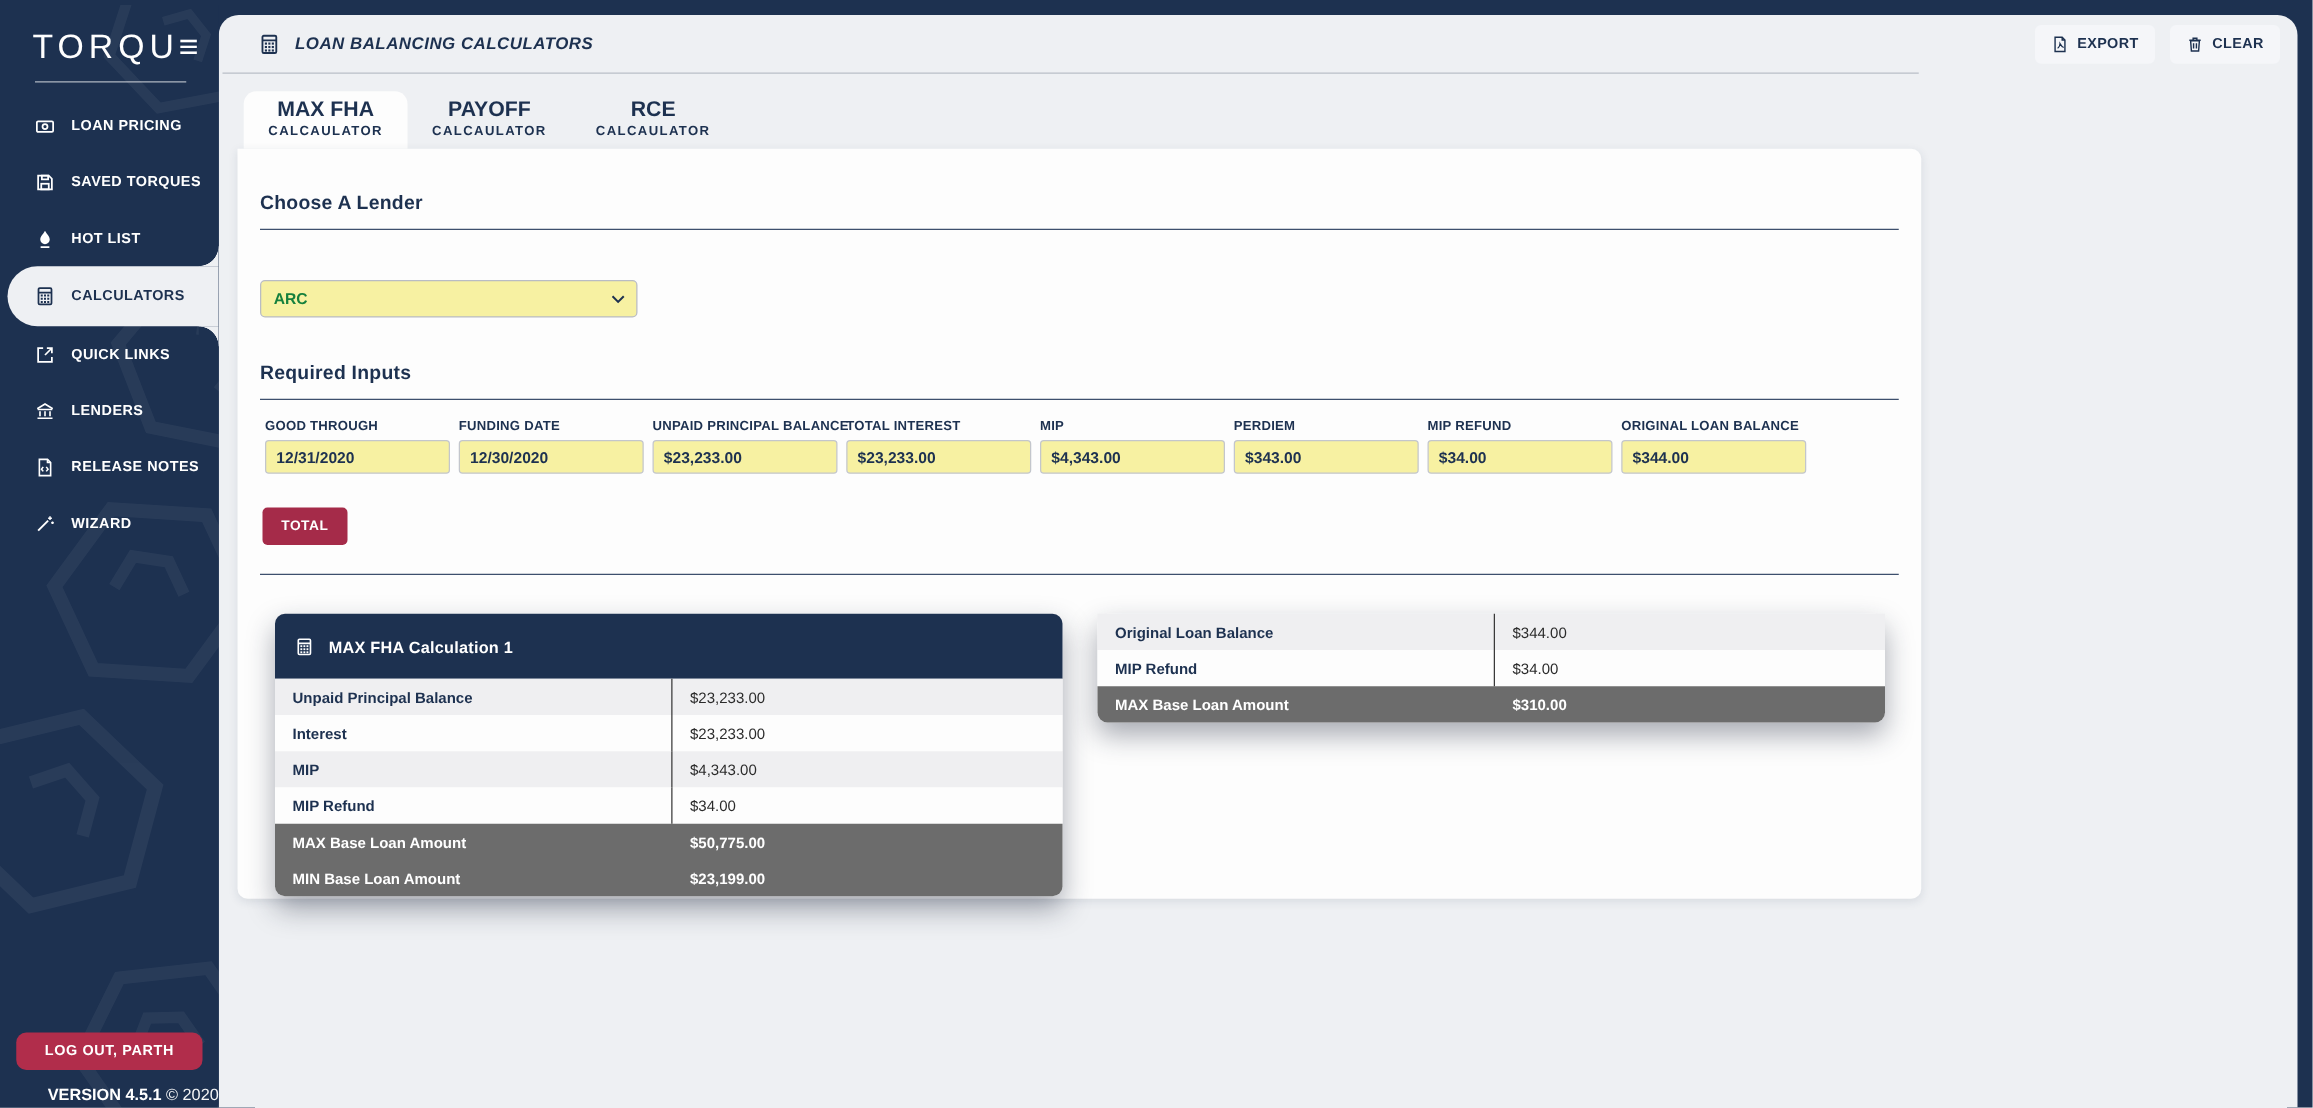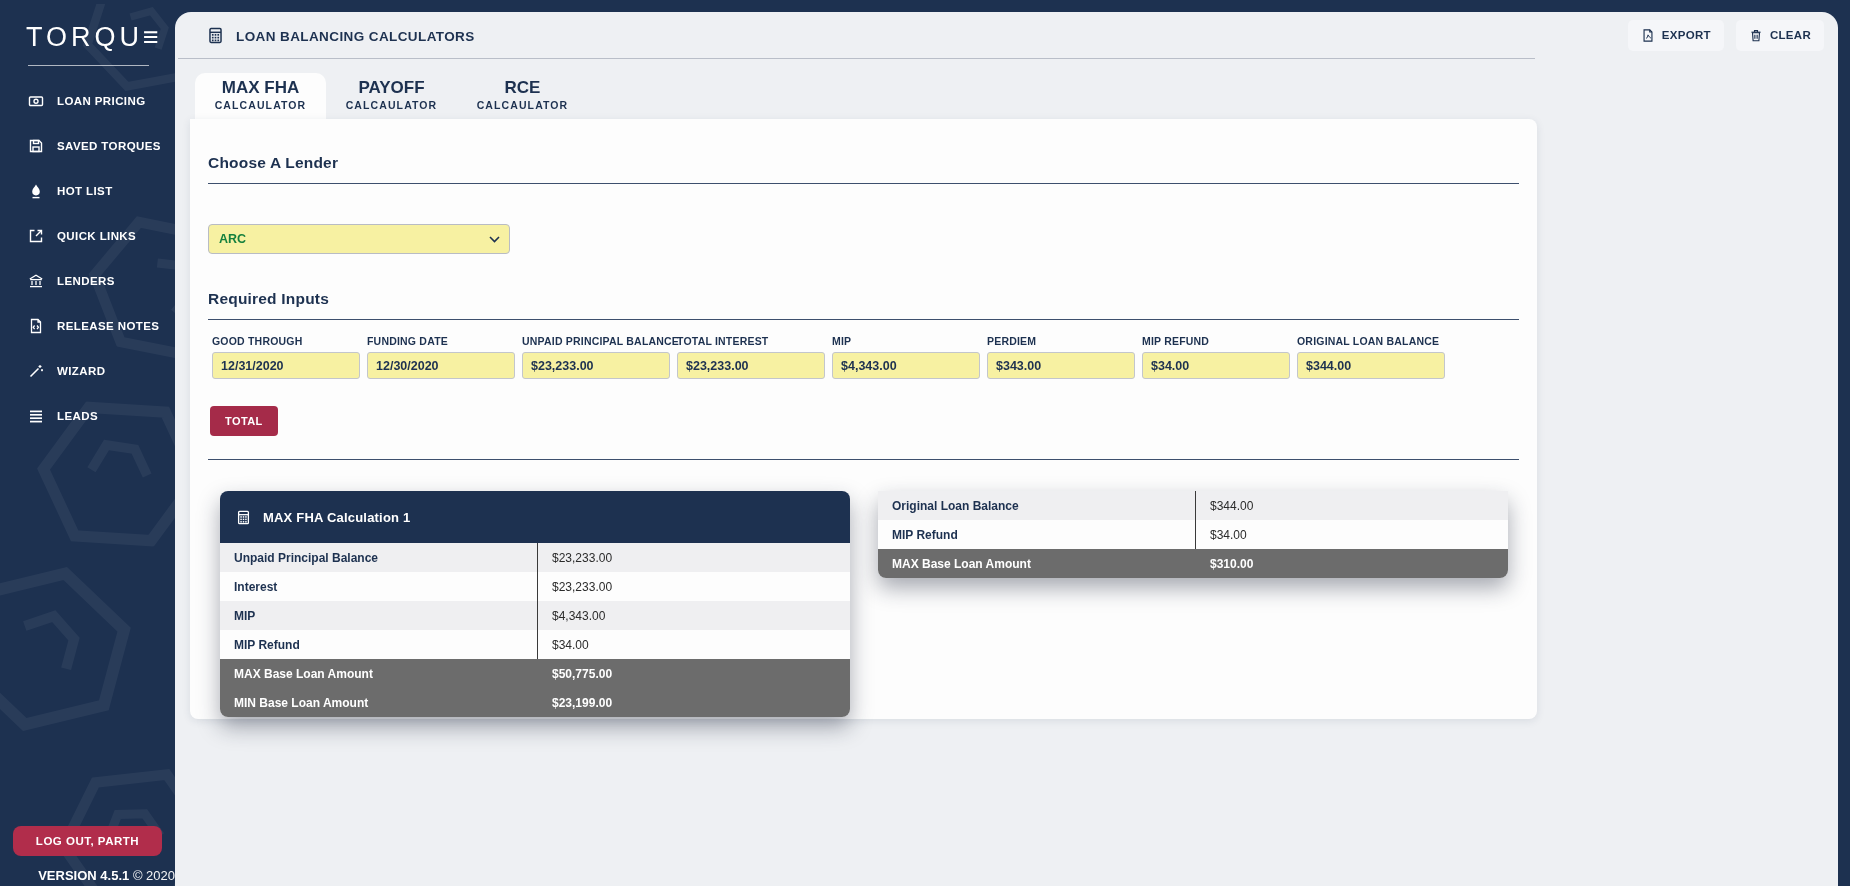--- a/index.html
+++ b/index.html
@@ -42,21 +42,21 @@
   }
   .version { position:absolute; left:0; right:0; bottom:7px; text-align:right; color:#fff; font-size:13px; z-index:2; }
   .version .v-label { font-weight:bold; }
   .version .v-copy { font-weight:normal; opacity:.95; }
   
   .panel {
     position:absolute; left:175px; top:12px; right:12px; bottom:0;
     background:#eef0f3; border-radius:16px 16px 0 0; z-index:2;
   }
   .topbar { height:46px; display:flex; align-items:center; padding:0 14px 0 32px; }
-  .topbar-title { display:flex; align-items:flex-end; gap:12px; }
+  .topbar-title { display:flex; align-items:flex-start; gap:12px;font-style:italic; }
   .topbar-title .t-text { font-size:13.5px; font-weight:bold; letter-spacing:.4px; color:#1d3150; }
   .topbar-actions { margin-left:auto; display:flex; gap:12px; }
   .tb-btn {
     display:flex; align-items:center; gap:7px; background:#f5f6f9; border:none; cursor:pointer;
     border-radius:5px; padding:8px 13px; font-family:inherit;
     font-size:11.5px; font-weight:bold; letter-spacing:.3px; color:#1d3150;
   }
   .topbar-divider { border:none; border-top:1px solid #b9bec8; margin:0 303px 0 3px; }
   
   .tabs { display:flex; margin:14px 0 0 20px; }
@@ -160,20 +160,40 @@
         </svg>
       <span>SAVED TORQUES</span>
     </div>
     <div class="menu-item">
       <svg width="16" height="16" viewBox="0 0 16 16">
           <path d="M8 1.5 C6.5 4.5 4.2 5.8 4.2 8.6 a3.8 3.8 0 0 0 7.6 0 C11.8 5.8 9.5 4.5 8 1.5 Z" fill="currentColor"></path>
           <line x1="4.5" y1="14.6" x2="11.5" y2="14.6" stroke="currentColor" stroke-width="1.4"></line>
         </svg>
       <span>HOT LIST</span>
     </div>
+    <div class="menu-item active">
+      <span class="curve curve-top"></span>
+      <span class="curve curve-bottom"></span>
+      <svg width="16" height="16" viewBox="0 0 16 16" fill="none" stroke="currentColor" stroke-width="1.4">
+          <rect x="2.8" y="1.5" width="10.4" height="13" rx="1"></rect>
+          <line x1="2.8" y1="5" x2="13.2" y2="5"></line>
+          <g stroke="none" fill="currentColor">
+            <rect x="4.6" y="6.6" width="1.6" height="1.6"></rect>
+            <rect x="7.2" y="6.6" width="1.6" height="1.6"></rect>
+            <rect x="9.8" y="6.6" width="1.6" height="1.6"></rect>
+            <rect x="4.6" y="9.2" width="1.6" height="1.6"></rect>
+            <rect x="7.2" y="9.2" width="1.6" height="1.6"></rect>
+            <rect x="9.8" y="9.2" width="1.6" height="1.6"></rect>
+            <rect x="4.6" y="11.8" width="1.6" height="1.6"></rect>
+            <rect x="7.2" y="11.8" width="1.6" height="1.6"></rect>
+            <rect x="9.8" y="11.8" width="1.6" height="1.6"></rect>
+          </g>
+        </svg>
+      <span>CALCULATORS</span>
+    </div>
     <div class="menu-item">
       <svg width="16" height="16" viewBox="0 0 16 16" fill="none" stroke="currentColor" stroke-width="1.4">
           <path d="M13.5 9.5 v4 h-11 v-11 h4"></path>
           <polyline points="9.5,2.5 13.5,2.5 13.5,6.5"></polyline>
           <line x1="8" y1="8" x2="13.2" y2="2.8"></line>
         </svg>
       <span>QUICK LINKS</span>
     </div>
     <div class="menu-item">
       <svg width="16" height="16" viewBox="0 0 16 16" fill="none" stroke="currentColor" stroke-width="1.3">
@@ -197,29 +217,20 @@
     </div>
     <div class="menu-item">
       <svg width="16" height="16" viewBox="0 0 16 16" fill="none" stroke="currentColor" stroke-width="1.6">
           <line x1="2.5" y1="13.5" x2="10.5" y2="5.5"></line>
           <line x1="12" y1="2" x2="12" y2="5" stroke-width="1.2"></line>
           <line x1="10.5" y1="3.5" x2="13.5" y2="3.5" stroke-width="1.2"></line>
           <line x1="14" y1="6.2" x2="14" y2="8.2" stroke-width="1.2"></line>
           <line x1="13" y1="7.2" x2="15" y2="7.2" stroke-width="1.2"></line>
         </svg>
       <span>WIZARD</span>
-    </div>
-    <div class="menu-item">
-      <svg width="16" height="16" viewBox="0 0 16 16" stroke="currentColor" stroke-width="1.7">
-          <line x1="2" y1="3.4" x2="14" y2="3.4"></line>
-          <line x1="2" y1="6.8" x2="14" y2="6.8"></line>
-          <line x1="2" y1="10.2" x2="14" y2="10.2"></line>
-          <line x1="2" y1="13.6" x2="14" y2="13.6"></line>
-        </svg>
-      <span>LEADS</span>
     </div>
   </nav>
 
   <button class="logout-btn">LOG OUT, PARTH</button>
   <div class="version">
     <span class="v-label">VERSION 4.5.1</span>
     <span class="v-copy">© 2020</span>
   </div>
 </aside>
 

